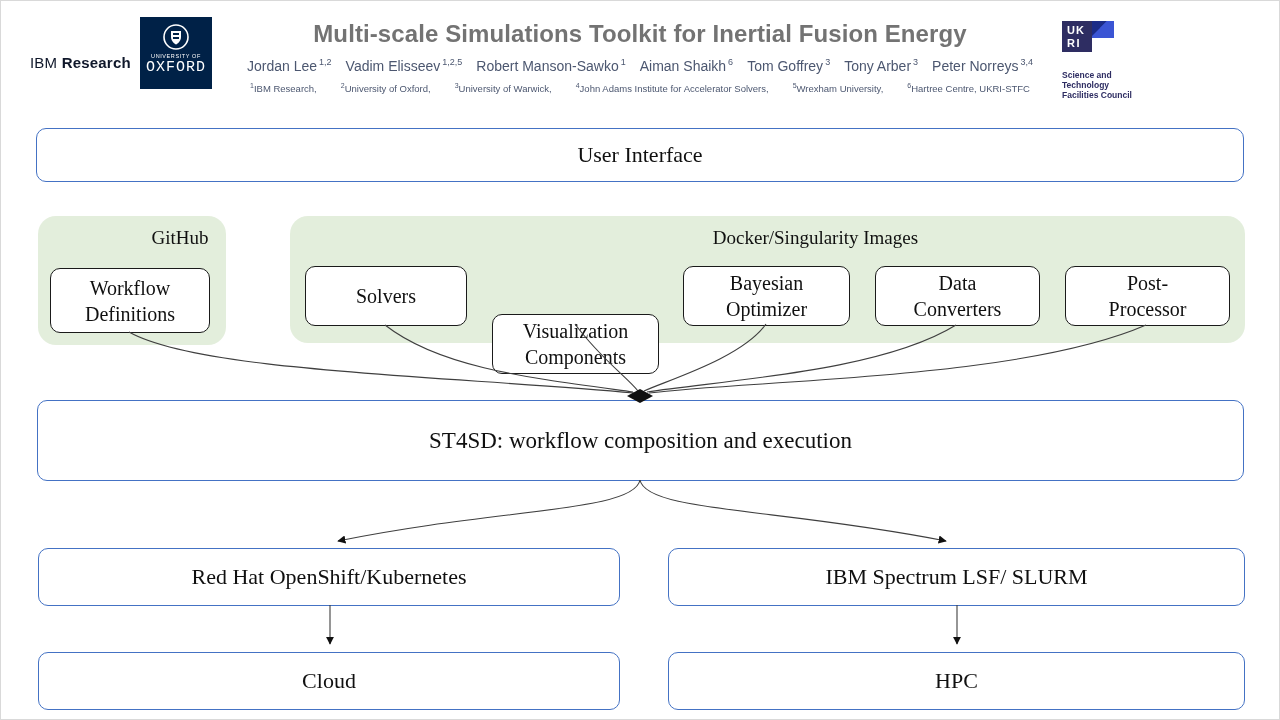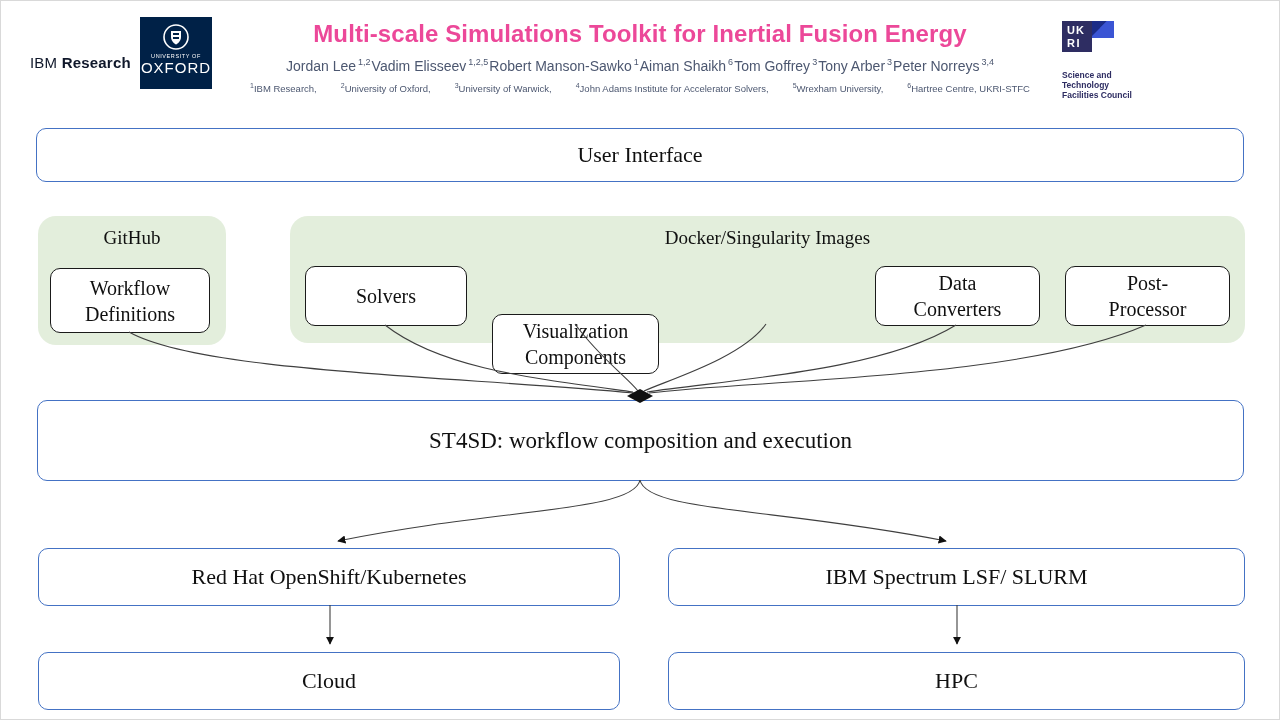--- a/index.html
+++ b/index.html
@@ -6,25 +6,25 @@
   .page{position:relative;width:1280px;height:720px;background:#ffffff;overflow:hidden;
         font-family:"Liberation Sans",sans-serif;box-shadow:0 0 0 1px #d9d9d9 inset;}
 
   
   .ibm-logo{position:absolute;left:30px;top:54px;font-size:15px;color:#0f172a;letter-spacing:.2px;text-align:right;}
   .ibm-logo b{font-weight:700;}
   .oxford-logo{position:absolute;left:140px;top:17px;width:72px;height:72px;background:#002147;
                display:flex;flex-direction:column;align-items:center;justify-content:flex-start;color:#fff;}
   .oxford-crest{margin-top:5px;}
   .ox-line1{font-size:5.5px;letter-spacing:.6px;margin-top:1px;}
-  .ox-line2{font-family:Liberation Sans, sans-serif;font-size:15px;letter-spacing:1px;margin-top:0px;}
+  .ox-line2{font-family:Liberation Mono, monospace;font-size:15px;letter-spacing:1px;margin-top:0px;}
 
   .title-block{position:absolute;left:200px;top:20px;width:880px;text-align:center;}
-  .main-title{margin:0;font-size:24px;font-weight:700;color:#ec4899;letter-spacing:.1px;}
-  .authors{display:flex;justify-content:center;gap:1px;margin-top:9px;font-size:14px;color:#4c5770;}
+  .main-title{margin:0;font-size:24px;font-weight:700;color:#737373;letter-spacing:.1px;}
+  .authors{display:flex;justify-content:center;gap:14px;margin-top:9px;font-size:14px;color:#4c5770;}
   .authors sup{font-size:9px;margin-left:2px;}
   .affils{display:flex;justify-content:center;gap:24px;margin-top:8px;font-size:9.5px;color:#4c5770;}
   .affils sup{font-size:7px;}
 
   .ukri-logo{position:absolute;left:1062px;top:21px;width:78px;}
   .ukri-caption{margin-top:14px;font-size:8.5px;font-weight:700;line-height:1.18;color:#2e2d62;white-space:pre-line;}
   .warwick-logo{position:absolute;left:1143px;top:20px;width:112px;text-align:center;}
   .warwick-name{font-size:19px;letter-spacing:1.5px;color:#5b2d66;margin-top:2px;font-weight:400;}
   .warwick-caption{font-size:6px;letter-spacing:.4px;color:#9a8fa8;margin-top:1px;}
 
@@ -36,21 +36,21 @@
   #st4sd-box{left:37px;top:400px;width:1205px;height:79px;font-size:23px;}
   #openshift-box{left:38px;top:548px;width:580px;height:56px;}
   #lsf-box{left:668px;top:548px;width:575px;height:56px;}
   #cloud-box{left:38px;top:652px;width:580px;height:56px;}
   #hpc-box{left:668px;top:652px;width:575px;height:56px;}
 
   .green-panel{position:absolute;background:#e3eedc;border-radius:18px;}
   #github-panel{left:38px;top:216px;width:188px;height:129px;}
   #docker-panel{left:290px;top:216px;width:955px;height:127px;}
   .panel-label{position:absolute;top:11px;left:0;width:100%;text-align:center;
-               font-family:"Liberation Serif",serif;font-size:19px;color:#101010;}
+               font-family:"Liberation Serif",serif;font-size:19px;color:#101010;padding-left:48px;}
 
   .black-box{position:absolute;background:#fff;border:1.6px solid #1a1a1a;border-radius:10px;
              display:flex;align-items:center;justify-content:center;text-align:center;
              font-family:"Liberation Serif",serif;font-size:20px;line-height:1.3;color:#101010;
              white-space:pre-line;}
   #wf-box{left:50px;top:268px;width:158px;height:63px;}
   #solvers-box{left:305px;top:266px;width:160px;height:58px;}
   #viz-box{left:492px;top:266px;width:165px;height:58px;margin-top:48px;}
   #bayes-box{left:683px;top:266px;width:165px;height:58px;}
   #dataconv-box{left:875px;top:266px;width:163px;height:58px;}
@@ -122,20 +122,22 @@
   <div class="green-panel" id="github-panel"></div>
   <div class="panel-label" style="left:38px;width:188px;top:227px;">GitHub</div>
   <div class="black-box" id="wf-box">Workflow
 Definitions</div>
 
   <div class="green-panel" id="docker-panel"></div>
   <div class="panel-label" style="left:290px;width:955px;top:227px;">Docker/Singularity Images</div>
   <div class="black-box" id="solvers-box">Solvers</div>
   <div class="black-box" id="viz-box">Visualization
 Components</div>
+  <div class="black-box" id="bayes-box">Bayesian
+Optimizer</div>
   <div class="black-box" id="dataconv-box">Data
 Converters</div>
   <div class="black-box" id="postproc-box">Post-
 Processor</div>
 
   <div class="blue-box" id="st4sd-box">
     <span>ST4SD: workflow composition and execution</span>
   </div>
 
   <div class="blue-box" id="openshift-box">

